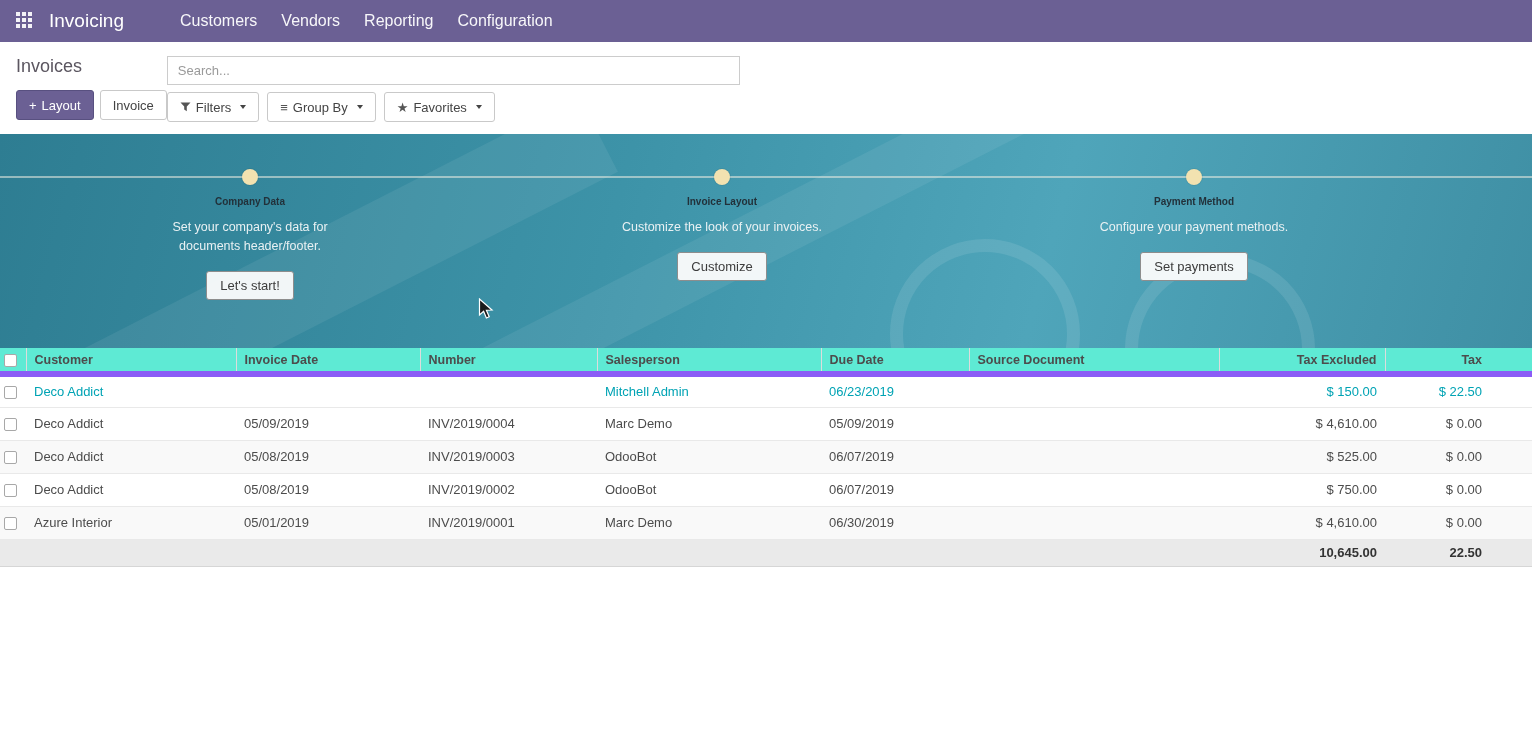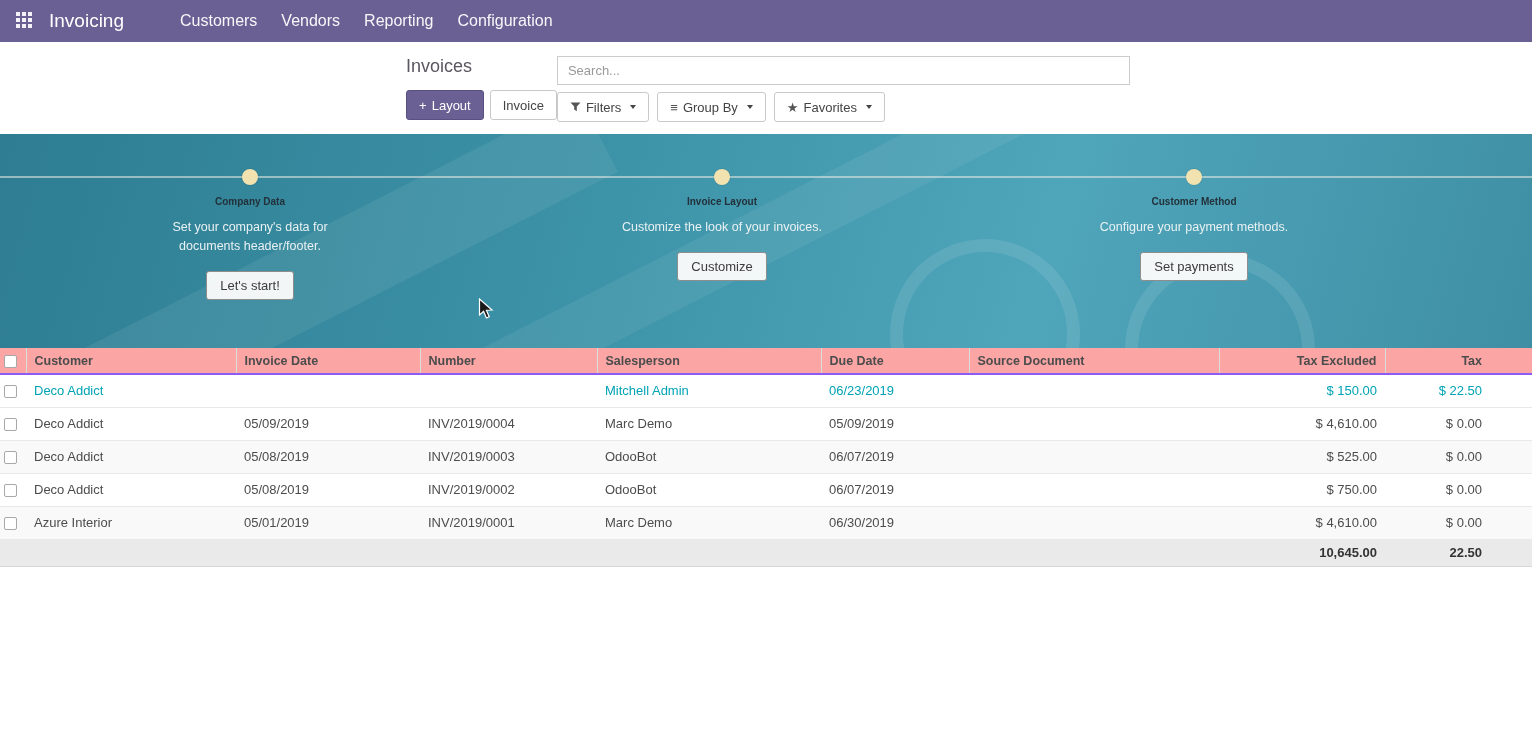--- a/index.html
+++ b/index.html
@@ -37,21 +37,21 @@
   .nav-menus .nav-item {
     color: rgba(255,255,255,0.95);
     padding: 0 12px;
     font-size: 16px;
     line-height: 42px;
     cursor: pointer;
     white-space: nowrap;
   }
 
   
-  .control-panel { display: flex; justify-content: center; padding: 14px 0 0 4px; }
+  .control-panel { display: flex; justify-content: flex-start; padding: 14px 0 0 16px; }
   .page-title { font-size: 18px; font-weight: 400; color: #5b5660; margin-bottom: 13px; }
   .btn-row { display: flex; gap: 6px; }
   .btn {
     height: 30px; padding: 0 12px;
     border: 1px solid #c9c9c9; background: #fff; border-radius: 3px;
     font-size: 13px; color: #444; cursor: pointer; font-family: inherit;
     display: inline-flex; align-items: center; gap: 5px; white-space: nowrap;
   }
   .btn-primary { background: var(--navbar-bg, #6b6094); border-color: #585080; color: #fff; }
   .cp-right { width: 573px; flex: 0 0 auto; }
@@ -94,22 +94,22 @@
   .step p { font-size: 12.5px; color: #e9f1f3; max-width: 216px; margin: 0 auto; line-height: 1.5; }
   .btn-step {
     margin-top: 15px; height: 29px; padding: 2px 13px;
     background: rgba(252,252,252,0.95); border: 1px solid #8d8d8d; border-radius: 3px;
     font-size: 13px; color: #3c3c3c; cursor: pointer; font-family: inherit;
   }
 
   
   table { width: 100%; border-collapse: collapse; table-layout: fixed; }
   thead th {
-    background: #fca5a5;
-    border-bottom: 2px solid #8b5cf6;
+    background: #5eead4;
+    border-bottom: 6px solid #8b5cf6;
     border-left: 1px solid #dcdcdc;
     font-weight: bold; text-align: left;
     height: 26px; padding: 0 8px;
     font-size: 12.5px; color: #4c4c4c; cursor: pointer;
     white-space: nowrap; overflow: hidden;
   }
   thead th:first-child { border-left: none; padding-left: 4px; }
   tbody td {
     height: 33px; padding: 0 8px;
     border-bottom: 1px solid #e9e9e9;
@@ -211,21 +211,21 @@
     <h3>Company Data</h3>
     <p>Set your company's data for documents header/footer.</p>
     <button class="btn-step">Let's start!</button>
   </div>
   <div class="step" style="left:722px">
     <h3>Invoice Layout</h3>
     <p>Customize the look of your invoices.</p>
     <button class="btn-step">Customize</button>
   </div>
   <div class="step" style="left:1194px">
-    <h3>Customer Method</h3>
+    <h3>Payment Method</h3>
     <p>Configure your payment methods.</p>
     <button class="btn-step">Set payments</button>
   </div>
 </div>
 
 <table>
   <colgroup>
     <col style="width:26px">
       <col style="width:210px">
       <col style="width:184px">

